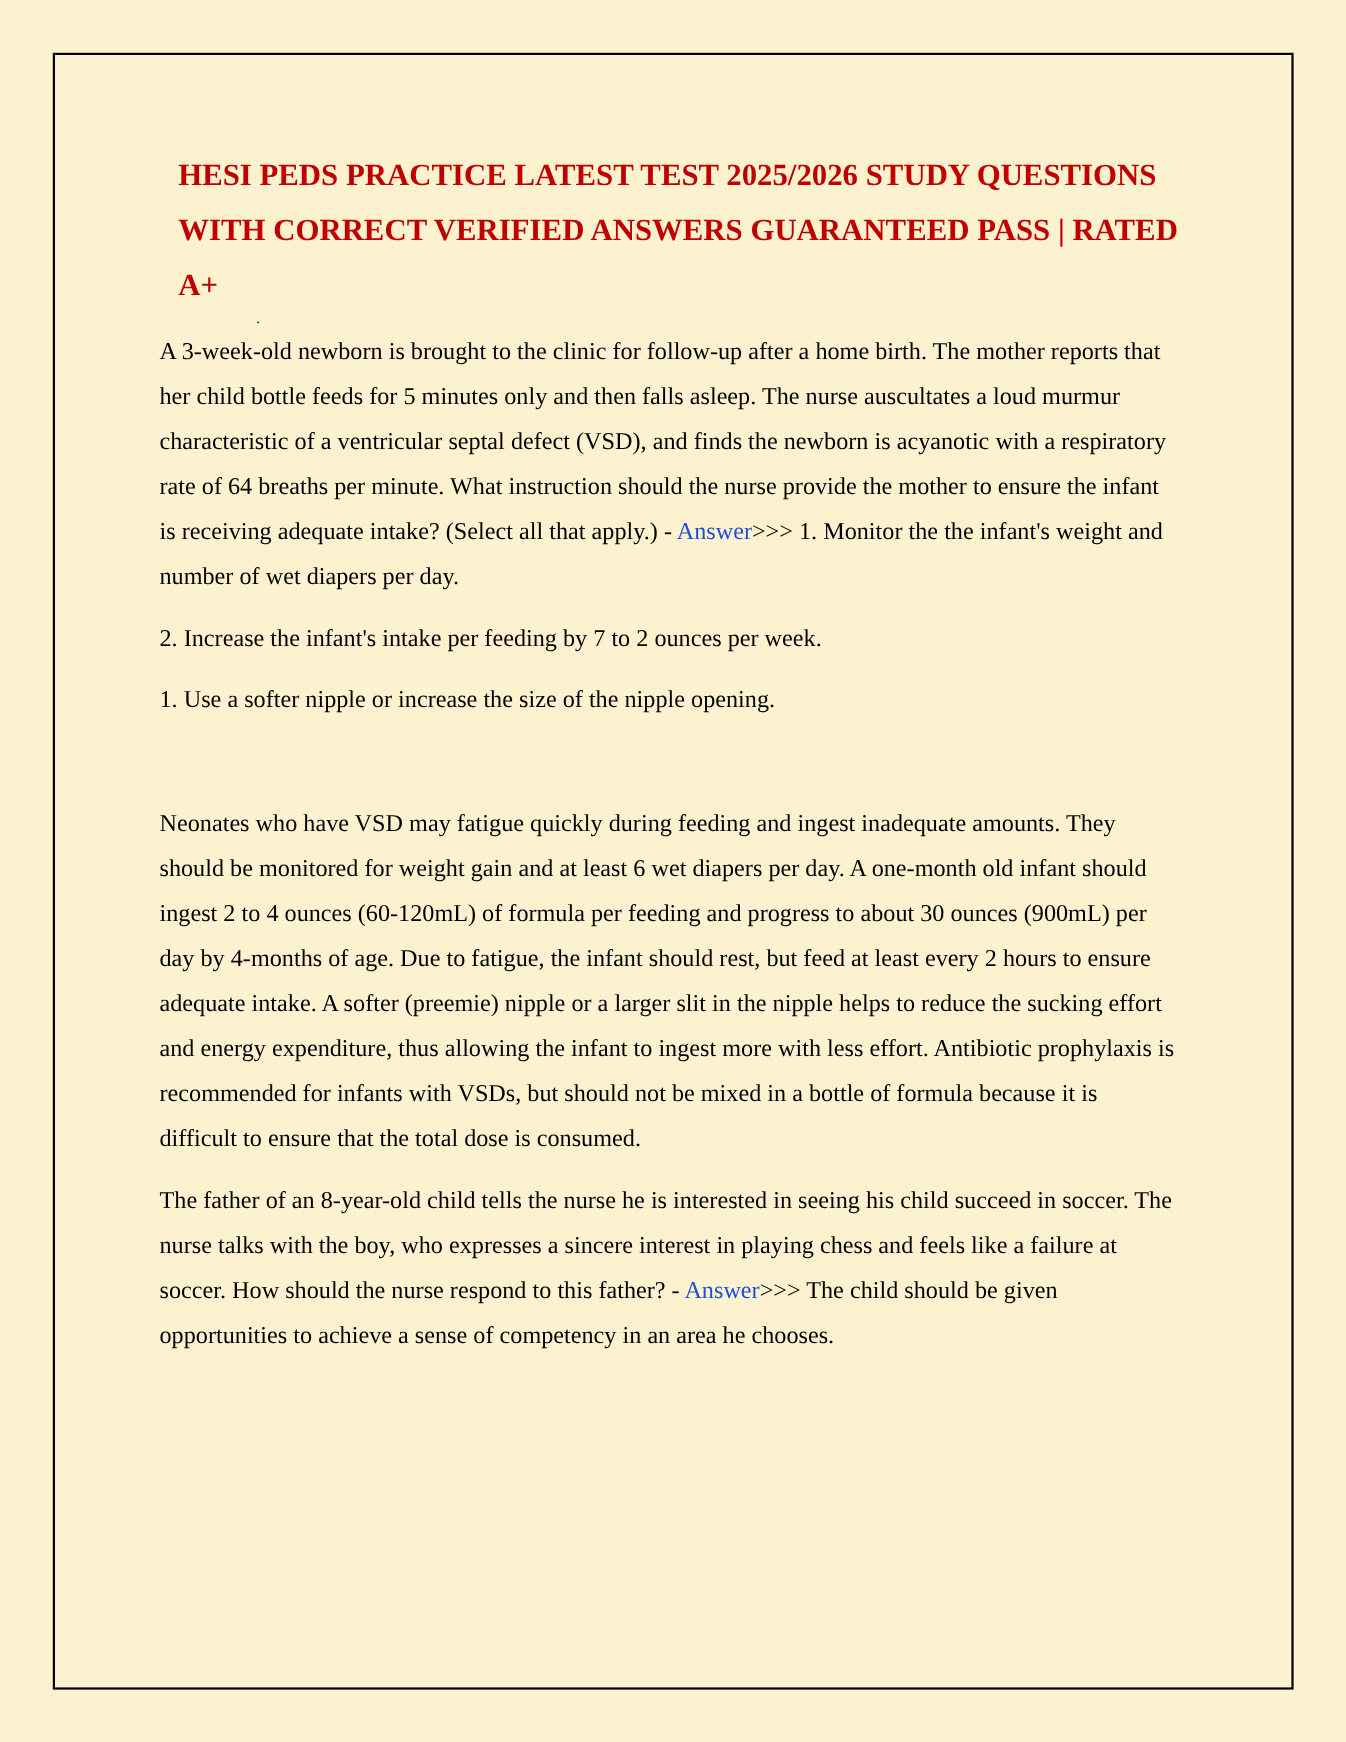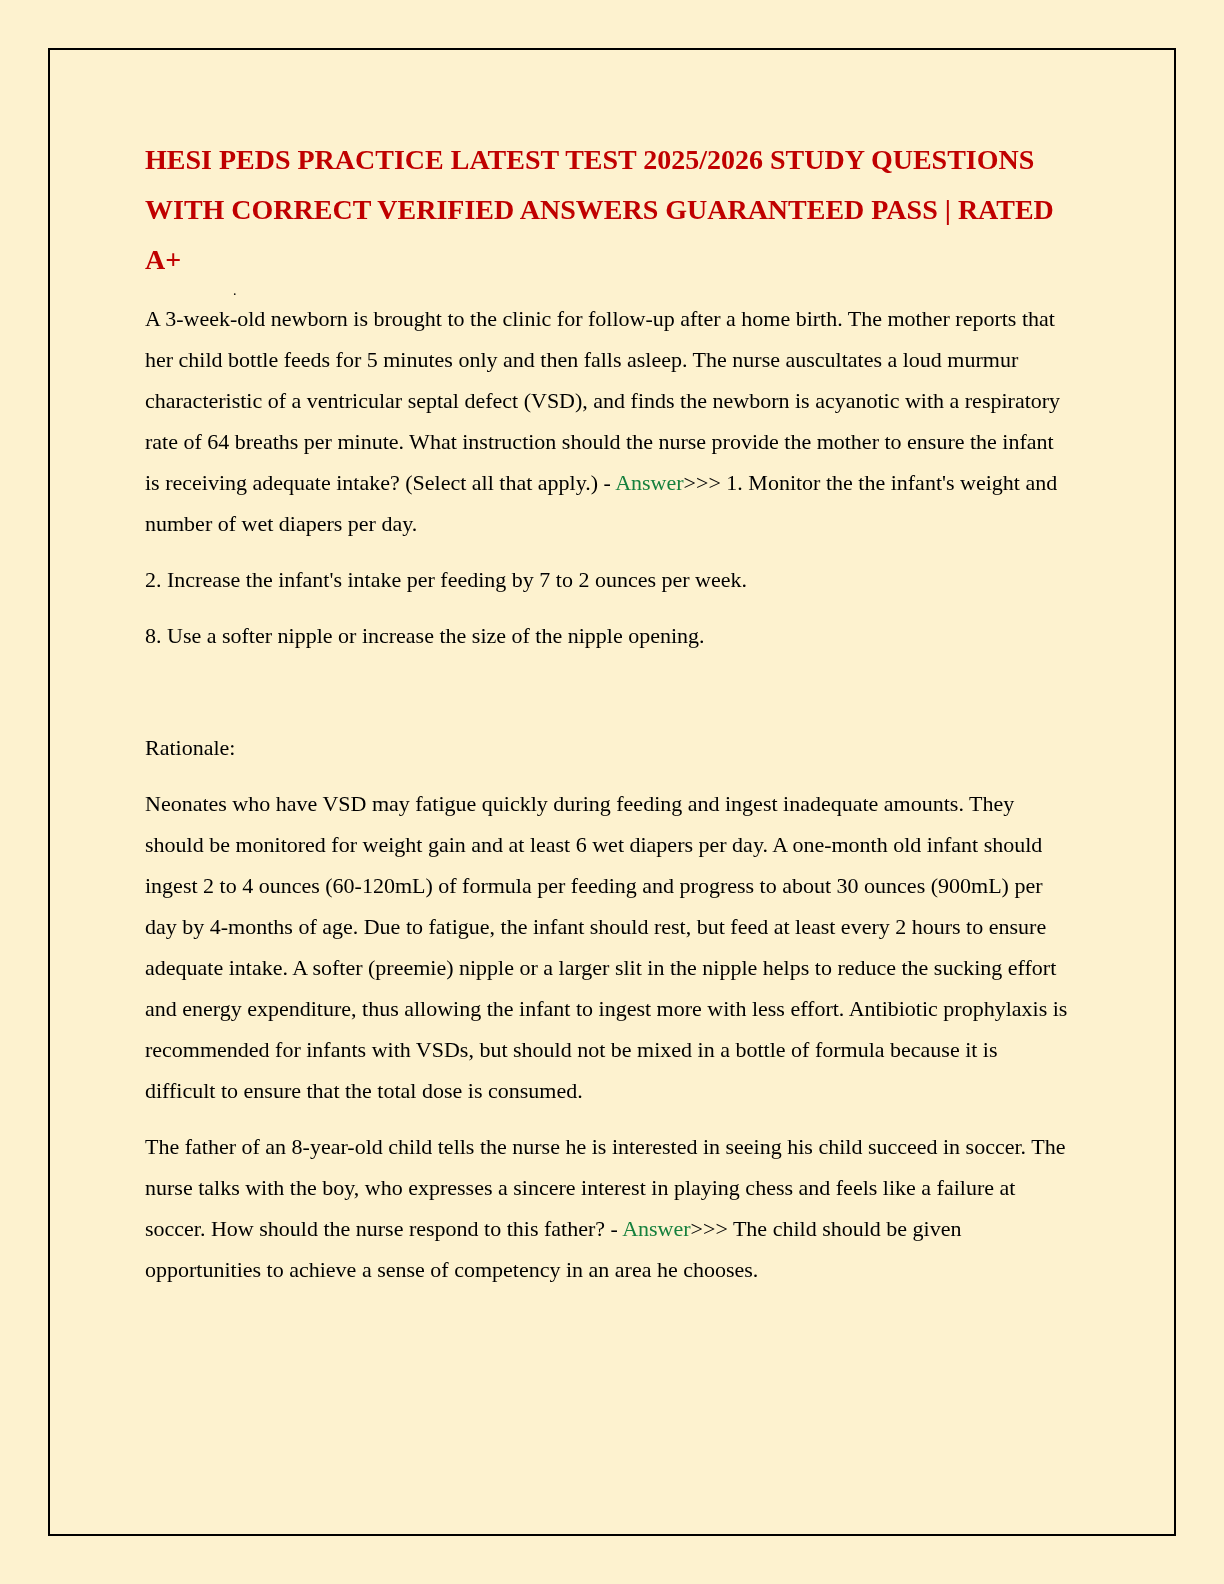--- a/index.html
+++ b/index.html
@@ -29,63 +29,62 @@
     position: absolute;
     left: 145px;
     top: 135px;
     width: 926px;
   }
   .doc-title {
     font-size: 28px;
     line-height: 50px;
     font-weight: bold;
     color: #C00000;
-    margin: 0 0 13px 0;
+    margin: 0 0 13px 17px;
   }
   .stray-dot {
     position: absolute;
     left: 233px;
     top: 284px;
     font-size: 14px;
     line-height: 14px;
     color: #000000;
   }
   .para {
     font-size: 22px;
     line-height: 41px;
     margin: 0 0 15px 0;
     text-align: left;
   }
   .spacer-line {
     height: 41px;
     margin: 0 0 15px 0;
   }
   .answer-label {
-    color: #15803d;
+    color: #1d4ed8;
   }
 </style>
 </head>
 <body>
 
 <div class="frame"></div>
 
 <span class="stray-dot">.</span>
 
 <div class="content">
 
   <h1 class="doc-title">HESI PEDS PRACTICE LATEST TEST 2025/2026 STUDY QUESTIONS WITH CORRECT VERIFIED ANSWERS GUARANTEED PASS | RATED A+</h1>
 
   <p class="para"><span>A 3-week-old newborn is brought to the clinic for follow-up after a home birth. The mother reports that her child bottle feeds for 5 minutes only and then falls asleep. The nurse auscultates a loud murmur characteristic of a ventricular septal defect (VSD), and finds the newborn is acyanotic with a respiratory rate of 64 breaths per minute. What instruction should the nurse provide the mother to ensure the infant is receiving adequate intake? (Select all that apply.) - </span><span class="answer-label">Answer</span><span>&gt;&gt;&gt; 1. Monitor the the infant's weight and number of wet diapers per day.</span></p>
 
   <p class="para">2. Increase the infant's intake per feeding by 7 to 2 ounces per week.</p>
 
 
-  <p class="para">8. Use a softer nipple or increase the size of the nipple opening.</p>
+  <p class="para">1. Use a softer nipple or increase the size of the nipple opening.</p>
 
   <div class="spacer-line"></div>
 
-  <p class="para">Rationale:</p>
 
   <p class="para">Neonates who have VSD may fatigue quickly during feeding and ingest inadequate amounts. They should be monitored for weight gain and at least 6 wet diapers per day. A one-month old infant should ingest 2 to 4 ounces (60-120mL) of formula per feeding and progress to about 30 ounces (900mL) per day by 4-months of age. Due to fatigue, the infant should rest, but feed at least every 2 hours to ensure adequate intake. A softer (preemie) nipple or a larger slit in the nipple helps to reduce the sucking effort and energy expenditure, thus allowing the infant to ingest more with less effort. Antibiotic prophylaxis is recommended for infants with VSDs, but should not be mixed in a bottle of formula because it is difficult to ensure that the total dose is consumed.</p>
 
   <p class="para"><span>The father of an 8-year-old child tells the nurse he is interested in seeing his child succeed in soccer. The nurse talks with the boy, who expresses a sincere interest in playing chess and feels like a failure at soccer. How should the nurse respond to this father? - </span><span class="answer-label">Answer</span><span>&gt;&gt;&gt; The child should be given opportunities to achieve a sense of competency in an area he chooses.</span></p>
 
 </div>
 
 </body></html>

